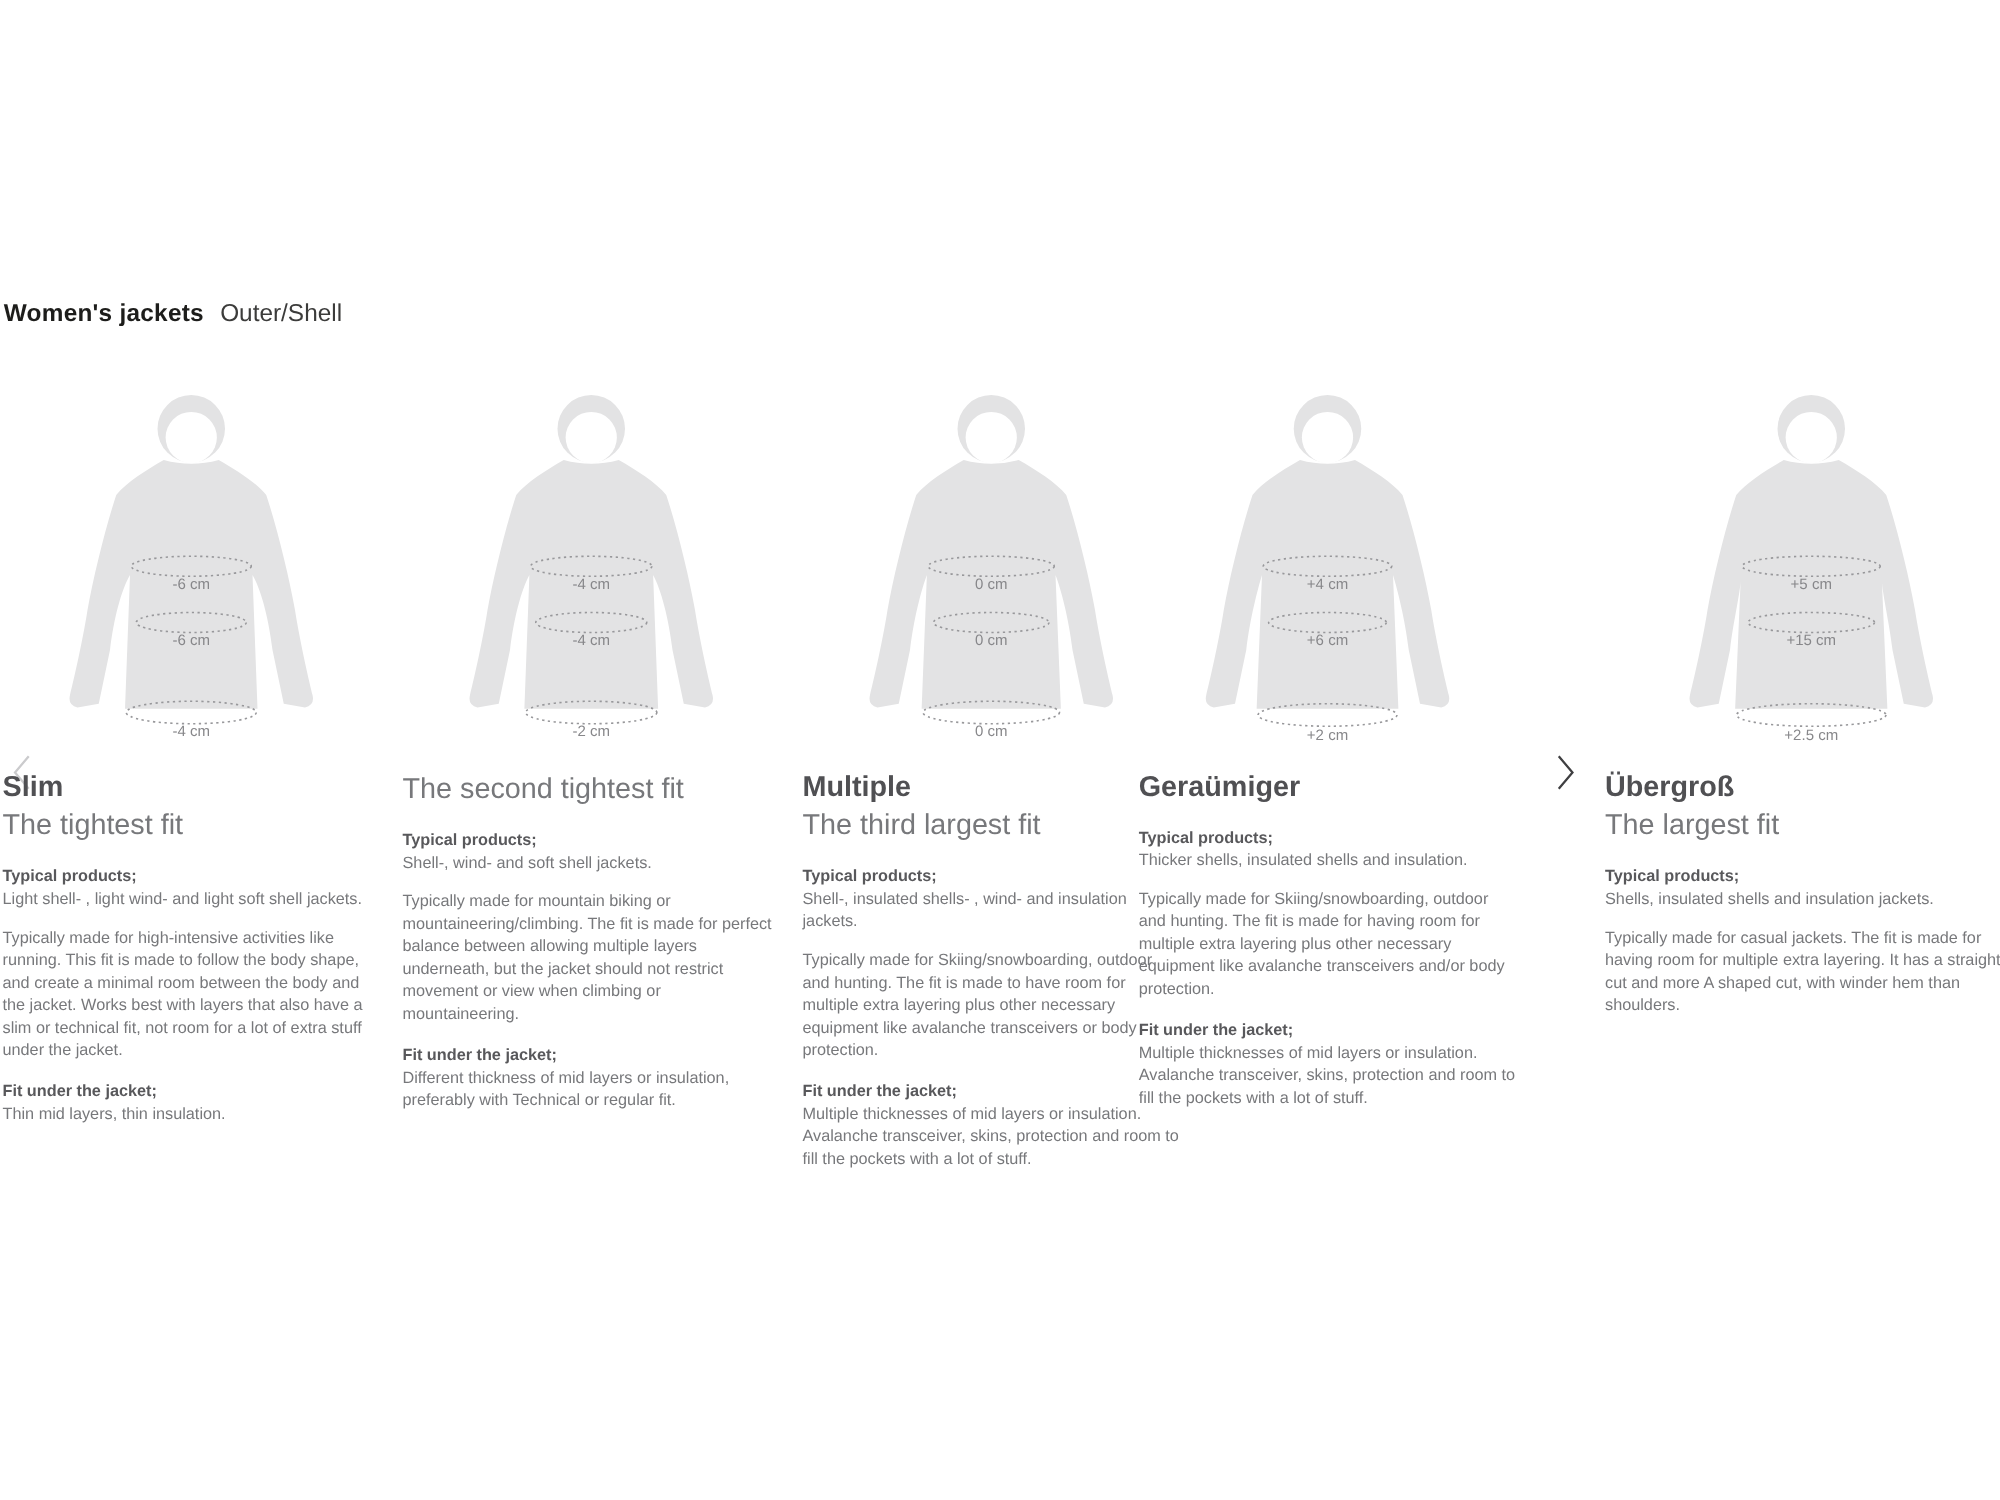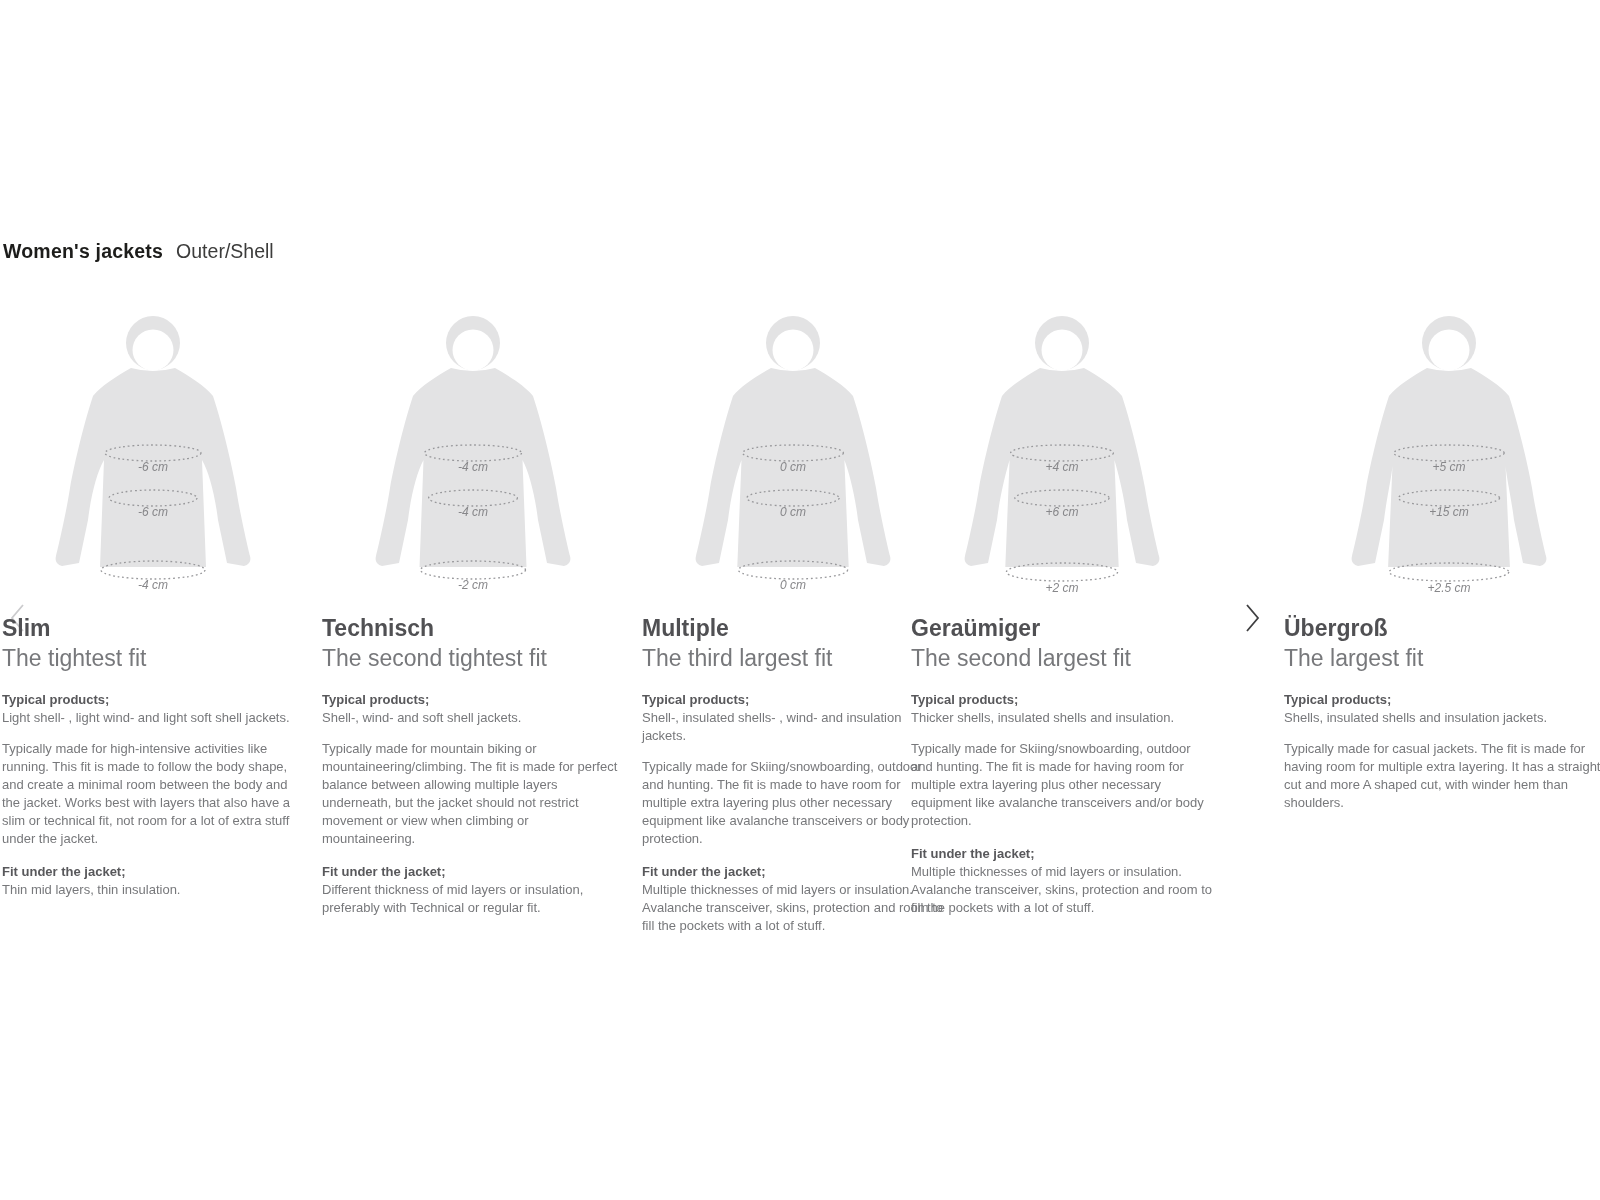--- a/index.html
+++ b/index.html
@@ -12,21 +12,21 @@
   .canvas{
     position:relative;width:1600px;height:1152px;overflow:hidden;
     background:var(--background);
     font-family:"Liberation Sans",sans-serif;
   }
   .header{position:absolute;left:3px;top:240px;font-size:19.5px;white-space:nowrap;}
   .header .t{font-weight:700;color:var(--header-text);letter-spacing:.2px;}
   .header .s{color:var(--header-sub-text);margin-left:13px;}
   .navbtn{position:absolute;top:603px;background:none;border:none;padding:0;cursor:pointer;line-height:0;}
   .col{position:absolute;top:310px;width:302px;}
-  .figwrap{width:220px;margin:0 auto;font-style:italic;}
+  .figwrap{width:220px;margin:0 auto;}
   .meas{font-size:12px;fill:var(--measurement-text);text-anchor:middle;font-family:"Liberation Sans",sans-serif;}
   .texts{margin-top:8px;}
   .name{font-size:23px;font-weight:700;color:var(--title-text);line-height:29px;}
   .tagline{font-size:23px;font-weight:400;color:var(--tagline-text);line-height:31px;}
   .sec{margin-top:15px;}
   .sec-label{font-size:13px;line-height:18px;font-weight:700;color:var(--label-text);}
   .sec-text{font-size:13px;line-height:18px;color:var(--body-text);}
   .desc{margin-top:13px;font-size:13px;line-height:18px;color:var(--body-text);}
 </style>
 </head>
@@ -96,21 +96,20 @@
         <circle cx="110" cy="40" r="20.5" fill="#ffffff"></circle>
         <ellipse cx="110" cy="143" ry="8" fill="none" stroke="var(--dotted-line)" stroke-width="1.3" stroke-dasharray="1.8 2.8" rx="48.5"></ellipse>
         <ellipse cx="110" cy="188" ry="8" fill="none" stroke="var(--dotted-line)" stroke-width="1.3" stroke-dasharray="1.8 2.8" rx="44.4"></ellipse>
         <ellipse cx="110" cy="260" ry="9" fill="none" stroke="var(--dotted-line)" stroke-width="1.3" stroke-dasharray="1.8 2.8" rx="52.5"></ellipse>
         <text class="meas" x="110" y="161">-4 cm</text>
         <text class="meas" x="110" y="206">-4 cm</text>
         <text class="meas" x="110" y="279">-2 cm</text>
       </svg>
     </div>
     <div class="texts">
-      <div class="name">Technisch</div>
       <div class="tagline">The second tightest fit</div>
       <div class="sec" style="margin-top:17px;">
         <div class="sec-label">Typical products;</div>
         <div class="sec-text">Shell-, wind- and soft shell jackets.</div>
       </div>
       <div class="desc">Typically made for mountain biking or mountaineering/climbing. The fit is made for perfect balance between allowing multiple layers underneath, but the jacket should not restrict movement or view when climbing or mountaineering.</div>
       <div class="sec">
         <div class="sec-label">Fit under the jacket;</div>
         <div class="sec-text">Different thickness of mid layers or insulation, preferably with Technical or regular fit.</div>
       </div>
@@ -165,21 +164,20 @@
         <ellipse cx="110" cy="143" ry="8" fill="none" stroke="var(--dotted-line)" stroke-width="1.3" stroke-dasharray="1.8 2.8" rx="51.4"></ellipse>
         <ellipse cx="110" cy="188" ry="8" fill="none" stroke="var(--dotted-line)" stroke-width="1.3" stroke-dasharray="1.8 2.8" rx="47.1"></ellipse>
         <ellipse cx="110" cy="262" ry="9" fill="none" stroke="var(--dotted-line)" stroke-width="1.3" stroke-dasharray="1.8 2.8" rx="55.6"></ellipse>
         <text class="meas" x="110" y="161">+4 cm</text>
         <text class="meas" x="110" y="206">+6 cm</text>
         <text class="meas" x="110" y="282">+2 cm</text>
       </svg>
     </div>
     <div class="texts">
       <div class="name">Geraümiger</div>
-      <div class="tagline">The second largest fit</div>
       <div class="sec" style="margin-top:17px;">
         <div class="sec-label">Typical products;</div>
         <div class="sec-text">Thicker shells, insulated shells and insulation.</div>
       </div>
       <div class="desc">Typically made for Skiing/snowboarding, outdoor and hunting. The fit is made for having room for multiple extra layering plus other necessary equipment like avalanche transceivers and/or body protection.</div>
       <div class="sec">
         <div class="sec-label">Fit under the jacket;</div>
         <div class="sec-text">Multiple thicknesses of mid layers or insulation. Avalanche transceiver, skins, protection and room to fill the pockets with a lot of stuff.</div>
       </div>
     </div>

